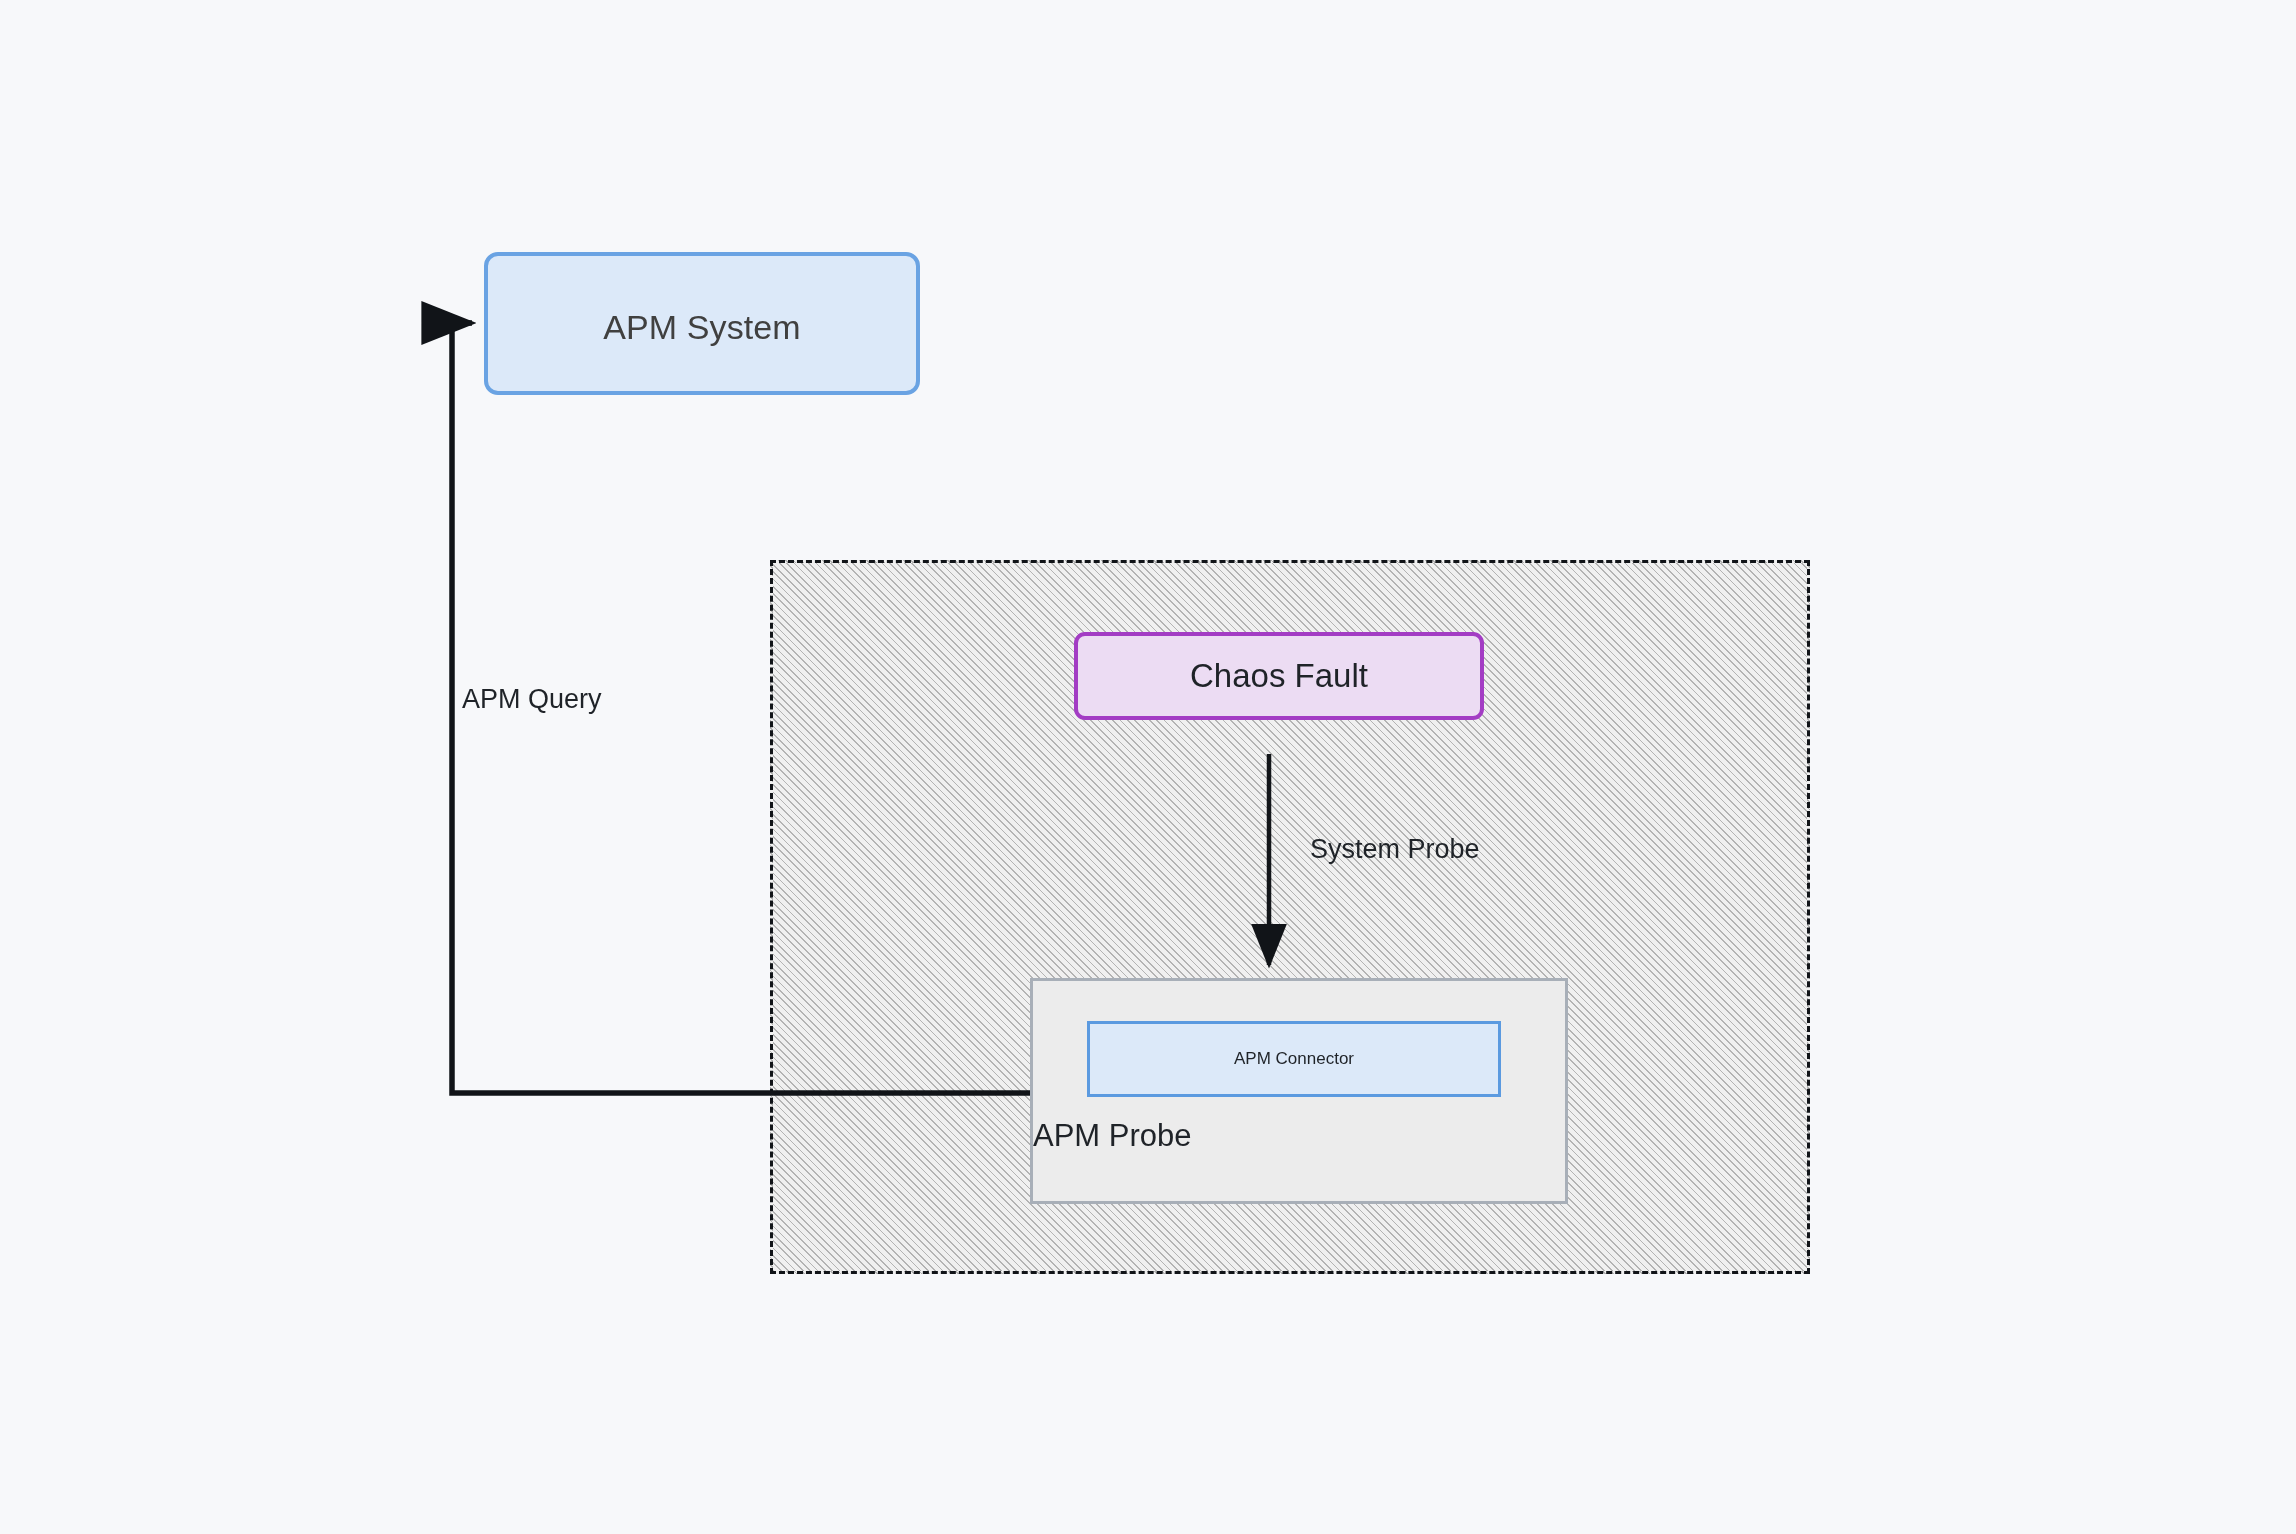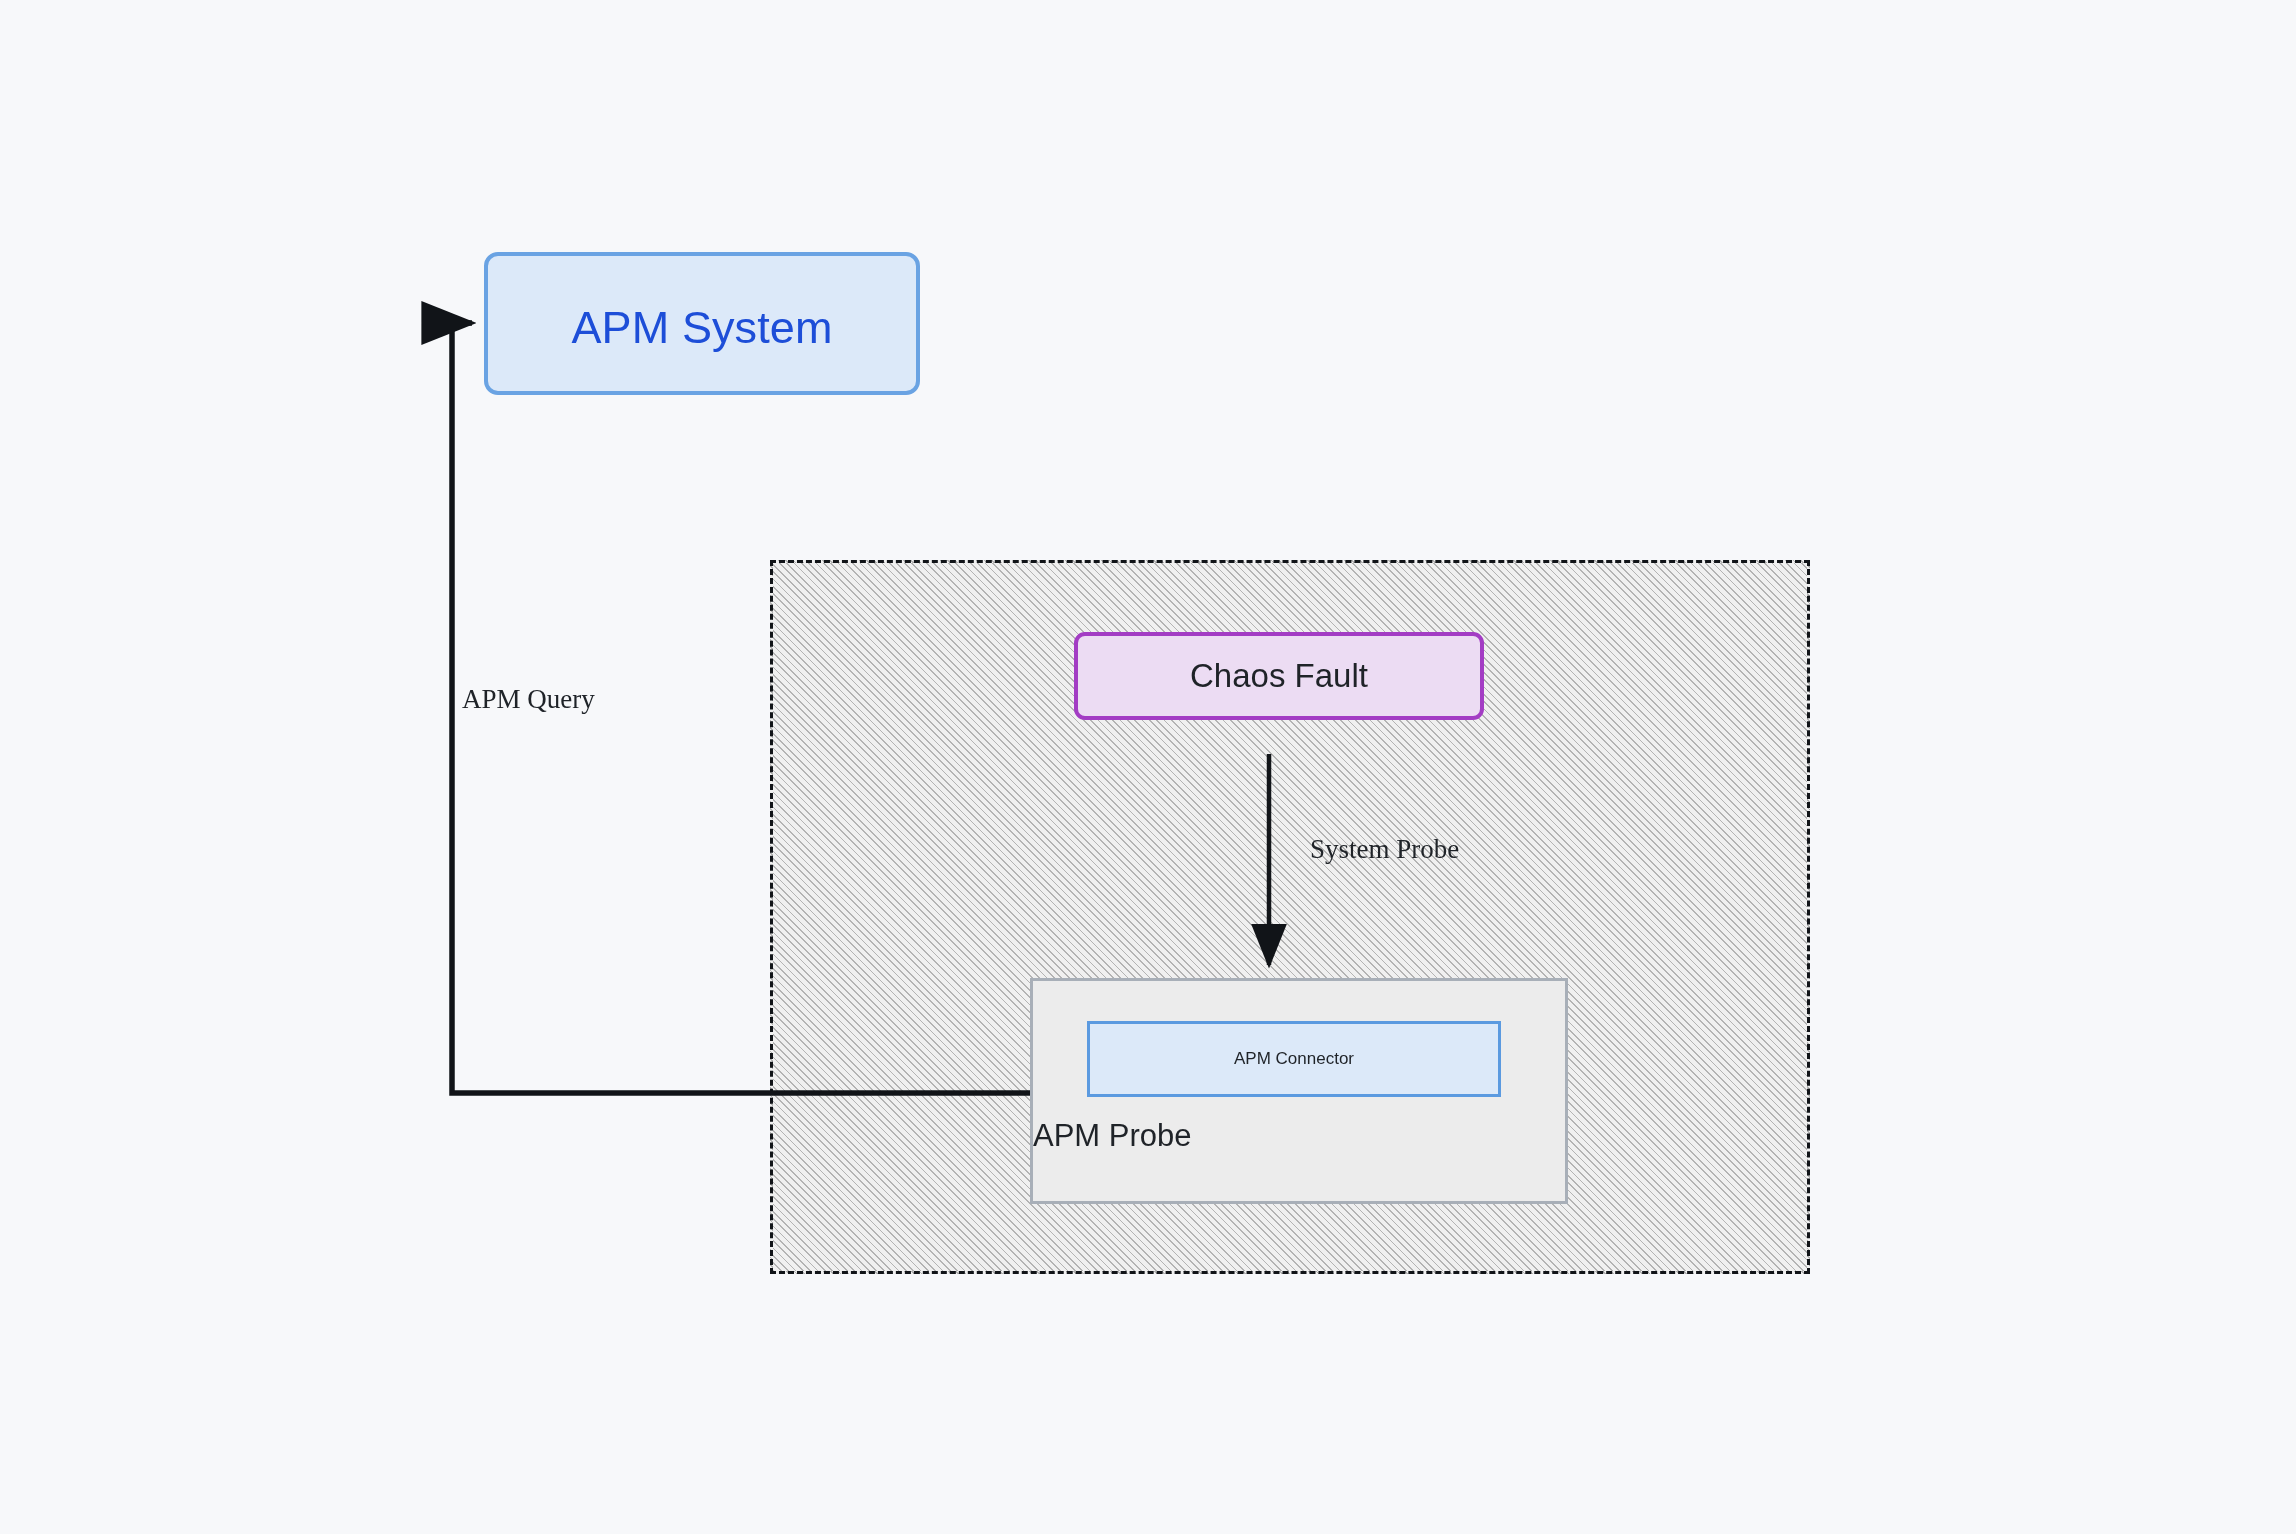--- a/index.html
+++ b/index.html
@@ -28,22 +28,22 @@
     height: 143px;
     background: #dce9f9;
     border: 4px solid #6aa3e3;
     border-radius: 14px;
     box-sizing: border-box;
     display: flex;
     align-items: center;
     justify-content: center;
   }
   .node-apm-system .label {
-    font-size: 45px;
-    color: #1d4ed8;
+    font-size: 34px;
+    color: #404040;
     letter-spacing: .1px;
     margin-top: 8px;
   }
   
   .exp-title {
     position: absolute;
     left: 770px;
     top: 455px;
     width: 1040px;
     text-align: center;
@@ -132,21 +132,20 @@
     width: 2296px;
     height: 1534px;
     pointer-events: none;
   }
   
   .edge-label {
     position: absolute;
     font-size: 27px;
     color: #1f2328;
     white-space: nowrap;
-    font-family: Liberation Serif, serif;
   }
   .edge-label-apm-query {
     left: 462px;
     top: 684px;
   }
   .edge-label-execute-probe {
     left: 1310px;
     top: 834px;
   }
 </style>

